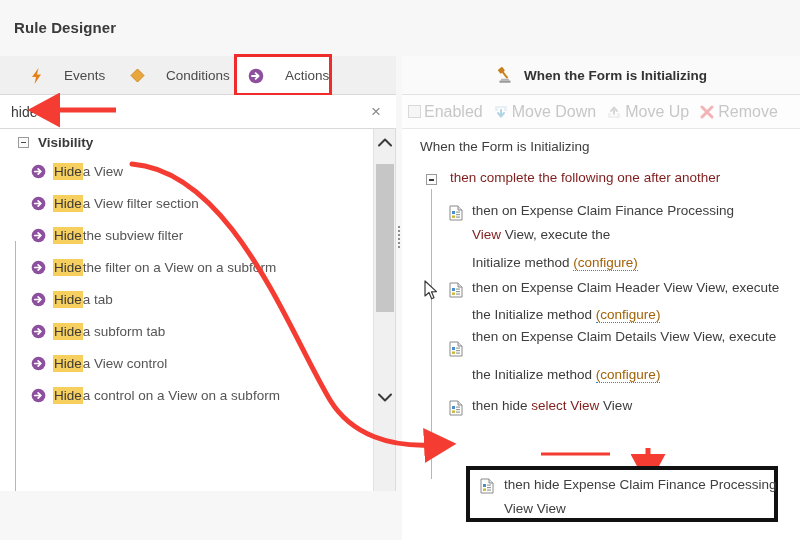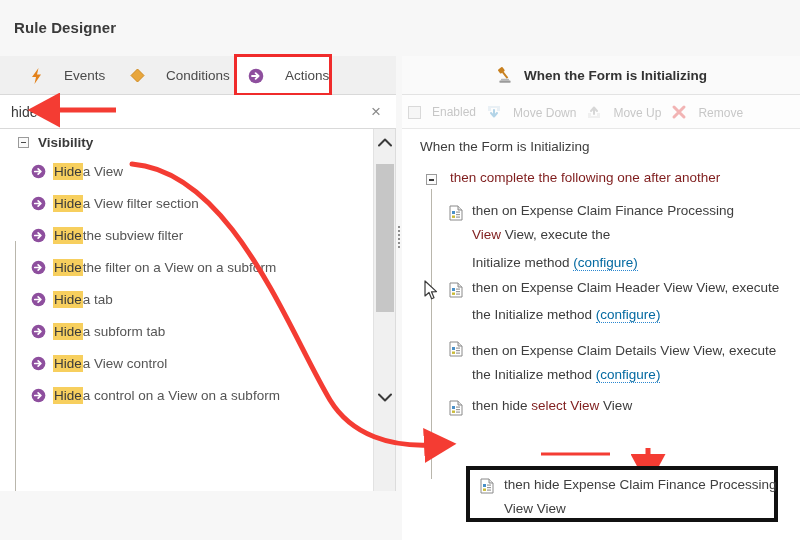--- a/index.html
+++ b/index.html
@@ -134,39 +134,39 @@
     background: #fafafa; border-bottom: 1px solid #e3e3e3;
     display: flex; align-items: center; justify-content: center; gap: 9px;
   }
   #rule-header-title { font-size: 13.5px; font-weight: bold; color: #333; }
   #rule-toolbar {
     position: absolute; left: 0; top: 39px; width: 398px; height: 34px;
     background: #fdfdfd; border-bottom: 1px solid #e8e8e8;
     display: flex; align-items: center; padding-left: 6px; gap: 10px;
   }
   .tb-btn {
-    display: flex; align-items: flex-end; gap: 11px;
-    font-size: 12px; color: #b5b5b5; opacity: .75; cursor: default;
+    display: flex; align-items: center; gap: 3px;
+    font-size: 16px; color: #b5b5b5; opacity: .75; cursor: default;
     white-space: nowrap;
   }
   .tb-check {
     width: 13px; height: 13px; border: 1px solid #cdcdcd; background: #f4f4f4;
     flex: 0 0 auto;
   }
 
   
   #rule-body {
     position: absolute; left: 0; top: 73px; width: 398px; height: 411px;
     background: #ffffff; overflow: hidden;
   }
   .rb-line { position: absolute; white-space: nowrap; font-size: 13.5px; color: #3c3c3c; }
   .lnk { color: #404040; cursor: pointer; }
   .lnk-plain { color: #7f1d1d; text-decoration: none; cursor: pointer; text-align: right; }
   .lnk-dotted {
-    color: #0369a1; cursor: pointer;
+    color: #a16207; cursor: pointer;
     border-bottom: 1px dotted #2a87d0;
   }
   #tree-rail {
     position: absolute; left: 29px; top: 60px; width: 1px; height: 290px;
     background: #b9b6ac;
   }
   .tree-expander {
     position: absolute; left: 24px; top: 45px;
     width: 11px; height: 11px; border: 1px solid #9a9a9a; background: #fbfbfb;
     cursor: pointer;
@@ -435,21 +435,21 @@
       <svg width="14" height="16" viewBox="0 0 14 16">
         <path d="M1 1 h8 l4 4 v10 h-12 z" fill="#ffffff" stroke="#8a8a8a" stroke-width="1"></path>
         <path d="M9 1 v4 h4" fill="#e4e4e4" stroke="#8a8a8a" stroke-width="1"></path>
         <rect x="3" y="6" width="3" height="3" fill="#4a90c8"></rect>
         <rect x="3" y="10.5" width="3" height="2.4" fill="#c9ba36"></rect>
         <rect x="7" y="6.5" width="4" height="1.2" fill="#9a9a9a"></rect>
         <rect x="7" y="9" width="4" height="1.2" fill="#9a9a9a"></rect>
         <rect x="7" y="11.5" width="4" height="1.2" fill="#9a9a9a"></rect>
       </svg>
     </span>
-    <div class="rb-line" style="left:70px; top:214px;text-align:center;">
+    <div class="rb-line" style="left:70px; top:200px;text-align:center;">
       <span class="lnk">then</span><span> on </span><span class="lnk">Expense Claim Details View</span><span> View, execute</span>
     </div>
     <div class="rb-line" style="left:70px; top:238px;">
       <span>the </span><span class="lnk">Initialize</span><span> method </span><span class="lnk-dotted">(configure)</span>
     </div>
 
     <span class="doc-ico" style="left:47px; top:271px;">
       <svg width="14" height="16" viewBox="0 0 14 16">
         <path d="M1 1 h8 l4 4 v10 h-12 z" fill="#ffffff" stroke="#8a8a8a" stroke-width="1"></path>
         <path d="M9 1 v4 h4" fill="#e4e4e4" stroke="#8a8a8a" stroke-width="1"></path>

